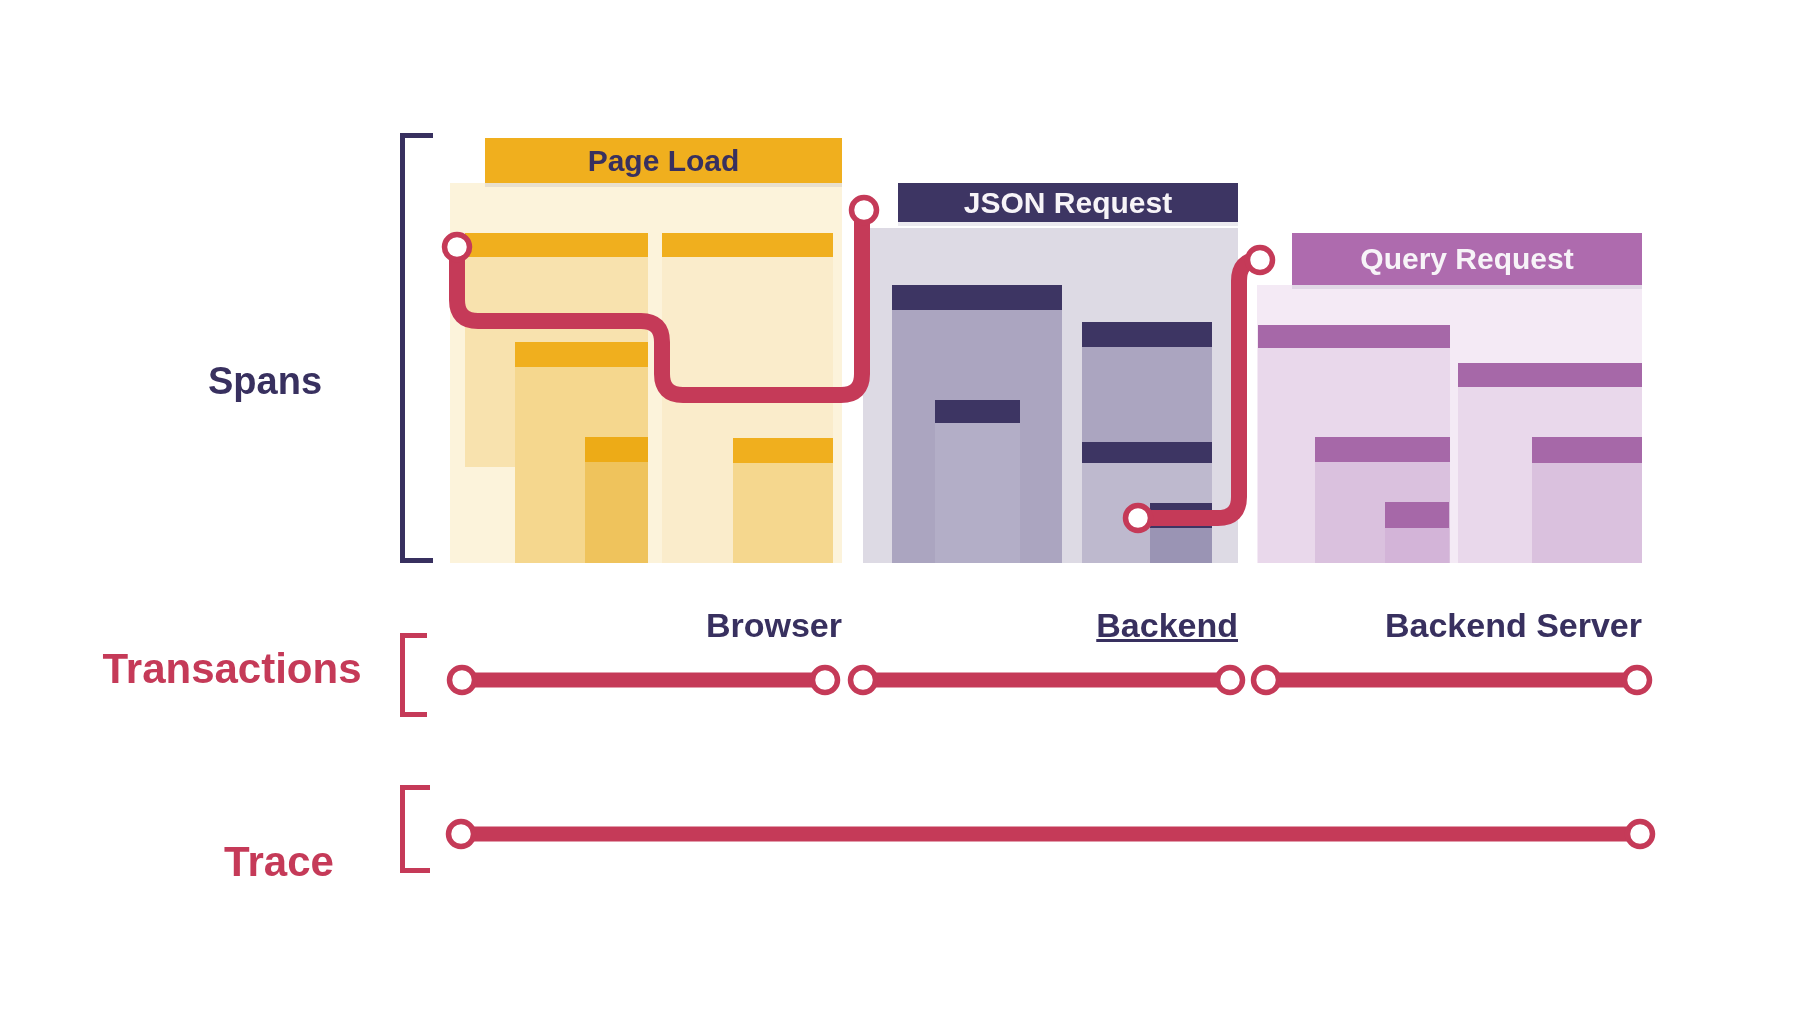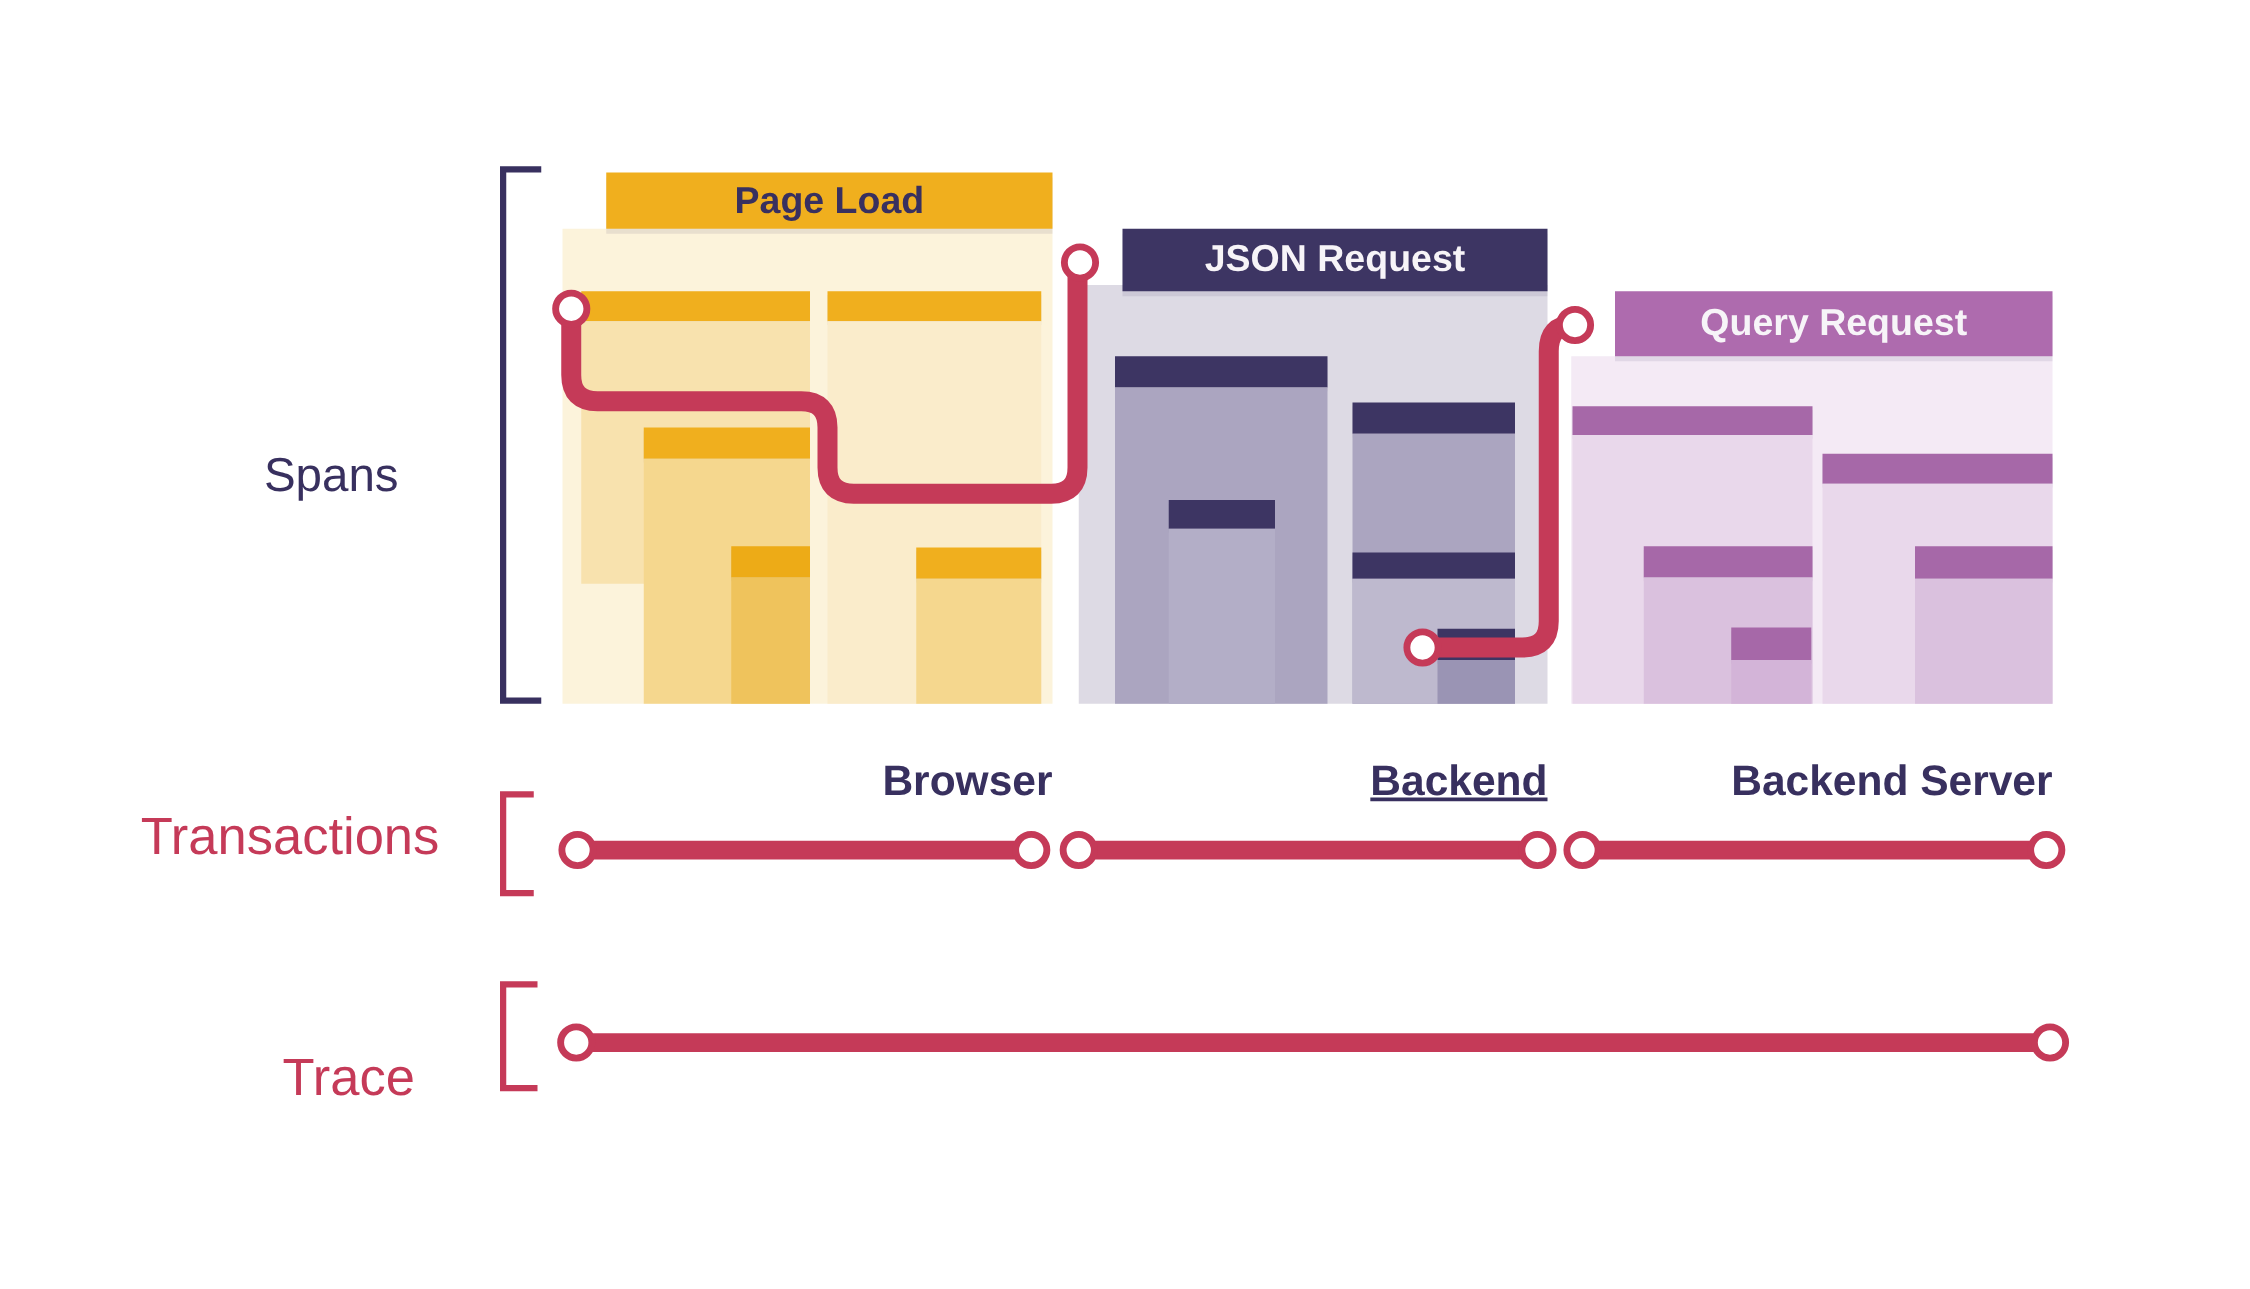--- a/index.html
+++ b/index.html
@@ -1,21 +1,21 @@
 <!DOCTYPE html>
 <html><head>
 <meta charset="utf-8">
 <style>
   html,body{margin:0;padding:0;background:#ffffff;}
   body{width:1800px;height:1031px;position:relative;overflow:hidden;
        font-family:"Liberation Sans","DejaVu Sans",sans-serif;}
   .canvas{position:absolute;inset:0;}
 
   
-  .side-label{position:absolute;transform:translate(-50%,-50%);font-weight:400;white-space:nowrap;}
+  .side-label{position:absolute;transform:translate(-50%,-50%);font-weight:700;white-space:nowrap;}
   .lbl-navy{color:#38305F;}
   .lbl-red{color:#C53A58;}
   .svc-label{position:absolute;text-align:right;font-weight:700;font-size:34px;color:#38305F;}
 
   
   .panel{position:absolute;}
   .panel .phead{position:absolute;left:0;top:0;right:0;display:flex;align-items:center;justify-content:center;
                 font-weight:700;font-size:30px;box-shadow:0 4px 0 rgba(58,48,95,0.10);margin-left:35px;}
   .panel .pbody{position:absolute;left:0;right:0;bottom:0;}
 
@@ -81,21 +81,21 @@
     </div>
     <div class="sbox" style="left:219px;top:259px;width:130px;height:121px;">
       <div class="hd" style="height:21px;background:#3D3563;"></div>
       <div class="bd" style="background:#BEB9CE;"></div>
     </div>
     <div class="sbox" style="left:287px;top:320px;width:62px;height:60px;">
       <div class="hd" style="height:25px;background:#3D3563;"></div>
       <div class="bd" style="background:#9A94B4;"></div>
     </div>
 
-    <div class="phead" style="height:50px;background:#3D3563;color:#F7F4F8;">
+    <div class="phead" style="height:39px;background:#3D3563;color:#F7F4F8;">
       <span>JSON Request</span>
     </div>
   </div>
 
   <div class="panel" style="left:1257px;top:233px;width:385px;height:330px;">
     <div class="pbody" style="top:52px;background:#F4EAF5;"></div>
 
     <div class="sbox" style="left:1px;top:92px;width:192px;height:238px;">
       <div class="hd" style="height:23px;background:#A668A8;"></div>
       <div class="bd" style="background:#E9D8EB;"></div>

